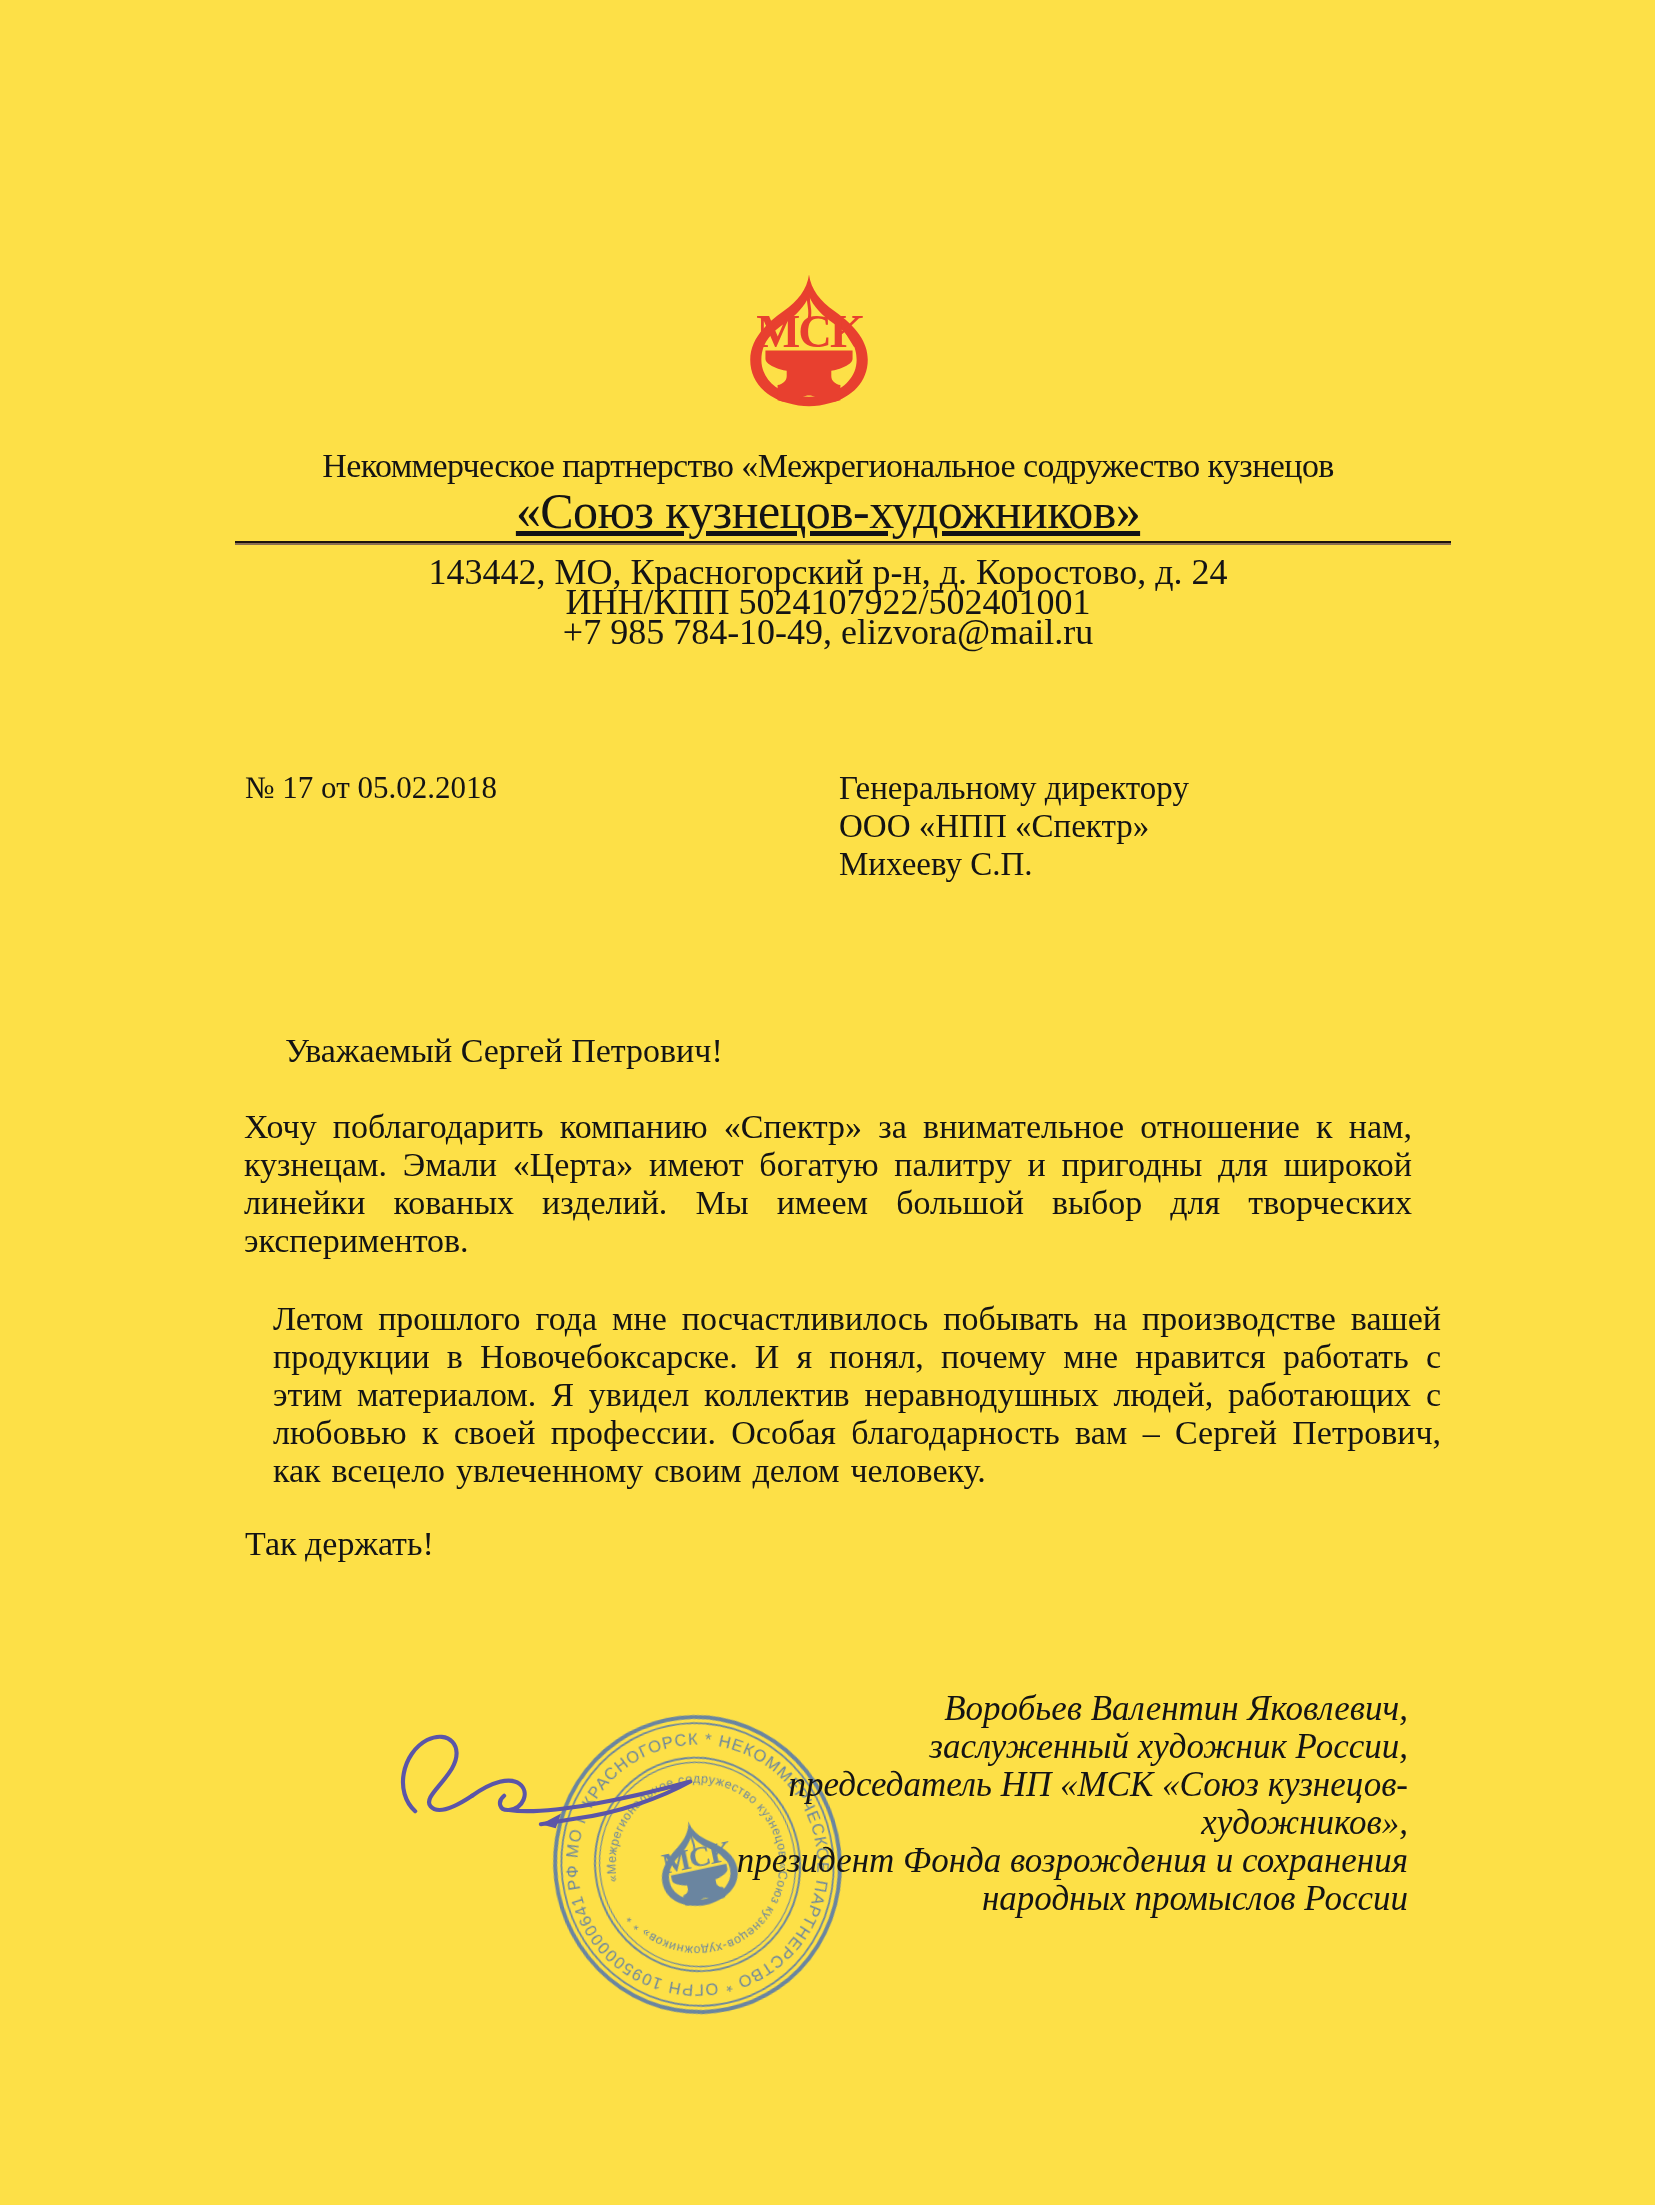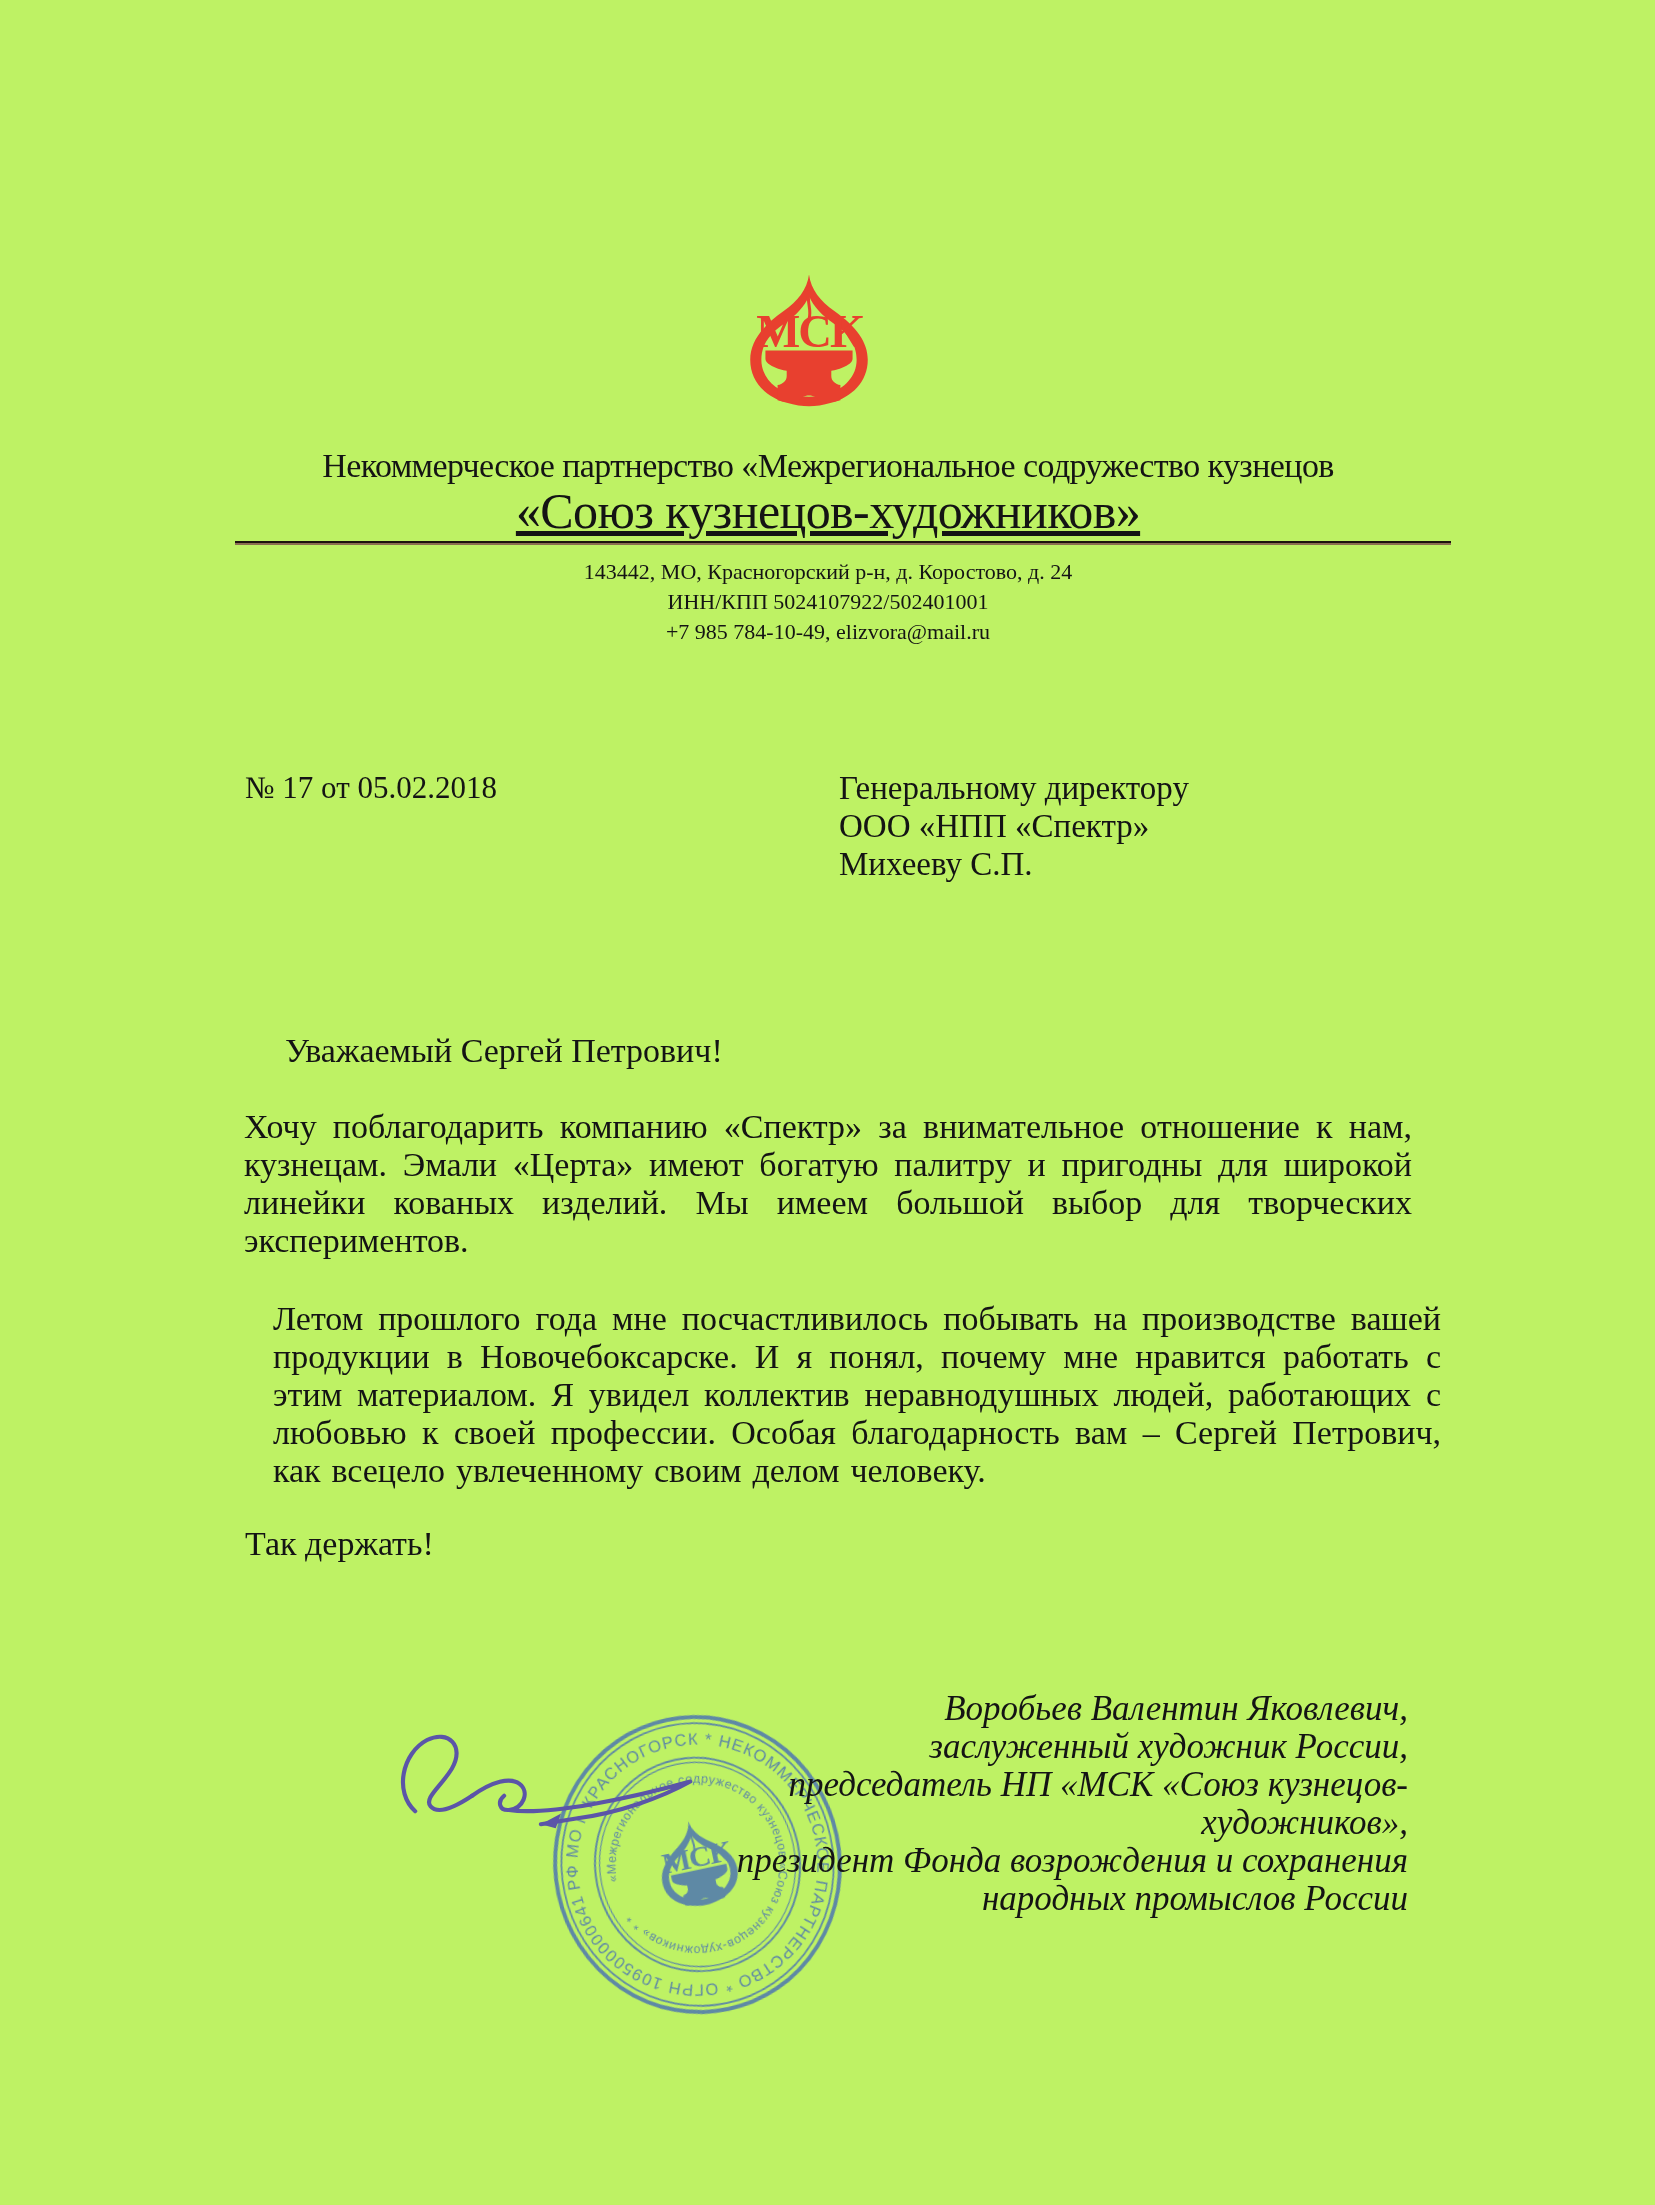--- a/index.html
+++ b/index.html
@@ -1,31 +1,31 @@
 <!DOCTYPE html>
 <html style="font-size:9.3px"><head>
 <meta charset="utf-8">
 <style>
   html,body{margin:0;padding:0;background:#888;}
   .page{
     position:relative;
     width:1656px;height:2205px;
-    background:#bef264;
+    background:#fde047;
     font-family:"Liberation Serif","DejaVu Serif",serif;
     color:#141414;
     overflow:hidden;
   }
   .abs{position:absolute;}
   
   .logo-wrap{left:733px;top:262px;width:152px;height:163px;color:#e8402f;}
   .org1{left:0;top:448px;width:1656px;text-align:center;font-size:34px;line-height:36px;letter-spacing:-0.6px;}
   .org2{left:0;top:483px;width:1656px;text-align:center;font-size:50px;line-height:56px;letter-spacing:-0.6px;text-decoration:underline;}
   .rule{left:235px;top:541px;width:1216px;height:3.5px;
         background:linear-gradient(#1c140c 0 55%, #8a6f50 55% 100%);}
-  .contact{left:0;top:557px;width:1656px;text-align:center;font-size:22px;line-height:30px;}
+  .contact{left:0;top:557px;width:1656px;text-align:center;font-size:36px;line-height:30px;}
   
   .refno{left:245px;top:770px;font-size:31px;line-height:35px;}
   .recipient{left:839px;top:769px;font-size:33px;line-height:38px;}
   
   .salutation{left:245px;top:1032px;font-size:34px;line-height:37px;margin-left:40px;}
   .para{left:244px;width:1168px;font-size:34px;line-height:38px;
         text-align:justify;text-justify:inter-word;word-spacing:2.3px;}
   .para1{top:1108px;}
   .para2{top:1300px;margin-left:29px;}
   .closing{left:245px;top:1525px;font-size:34px;line-height:37px;}

